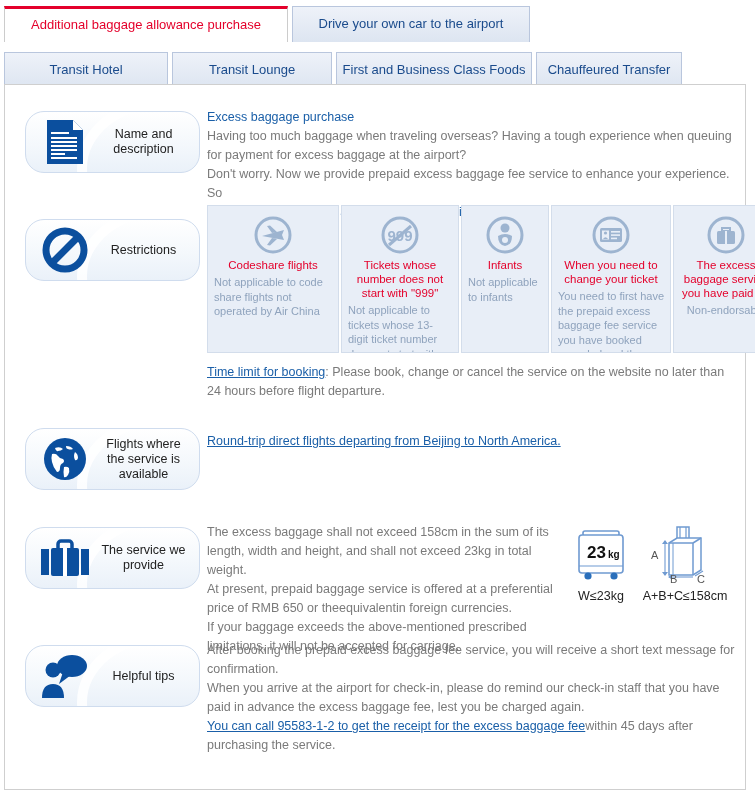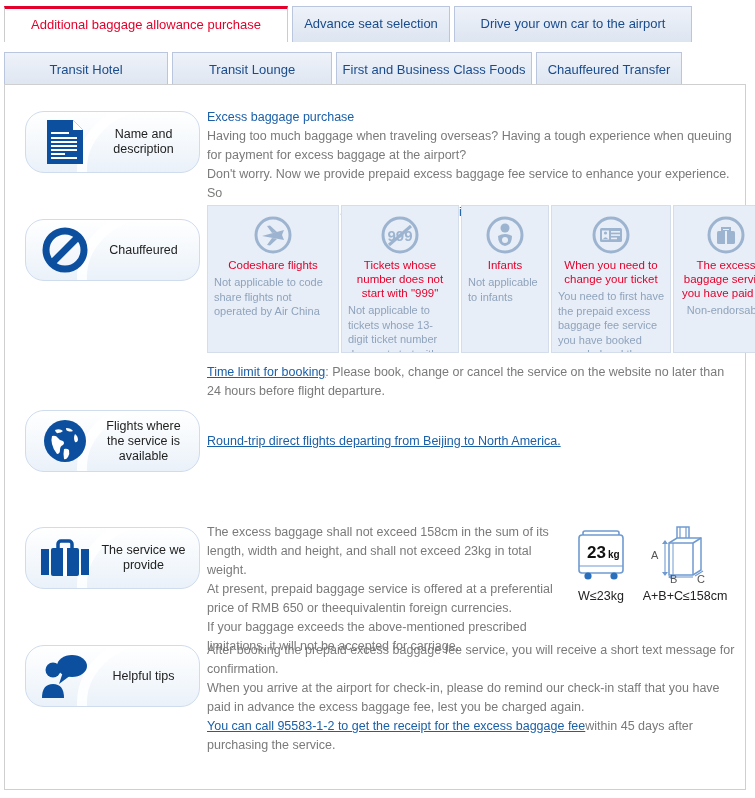--- a/index.html
+++ b/index.html
@@ -210,21 +210,20 @@
     white-space: nowrap;
   }
 </style>
 </head>
 <body>
 
 <div class="page">
 
   <div class="tab-row tab-row-1">
     <div class="tab active t1-0">Additional baggage allowance purchase</div>
-    <div class="tab t1-1">Advance seat selection</div>
     <div class="tab t1-2">Drive your own car to the airport</div>
   </div>
 
   <div class="tab-row tab-row-2">
     <div class="tab t2-0">Transit Hotel</div>
     <div class="tab t2-1">Transit Lounge</div>
     <div class="tab t2-2">First and Business Class Foods</div>
     <div class="tab t2-3">Chauffeured Transfer</div>
   </div>
 
@@ -258,21 +257,21 @@
     </div>
 
     <div class="section" style="top:120px;">
       <div class="tile" style="top:14px;">
         <span class="tile-icon">
           <svg width="46" height="46" viewBox="0 0 46 46" aria-hidden="true">
             <circle cx="23" cy="23" r="19" fill="none" stroke="#0b4f9e" stroke-width="7"></circle>
             <line x1="10" y1="36" x2="36" y2="10" stroke="#0b4f9e" stroke-width="7"></line>
           </svg>
         </span>
-        <span class="tile-label">Chauffeured</span>
+        <span class="tile-label">Restrictions</span>
       </div>
 
       <div class="cards">
 
         <div class="card c0">
           <div class="card-ico">
             <svg width="40" height="40" viewBox="0 0 40 40" aria-hidden="true">
               <circle cx="20" cy="20" r="17" fill="none" stroke="#9db4d0" stroke-width="3"></circle>
               <path d="M9 21 L31 15 L29 20 L31 25 Z M19 18 L14 11 L17 10.5 L24 17 Z M19 23 L14 30 L17 30.5 L24 24 Z" fill="#9db4d0"></path>
             </svg>
@@ -337,21 +336,21 @@
         </div>
 
       </div>
 
       <div class="content" style="top:158px;">
         <p><span class="blue">Time limit for booking</span><span>: Please book, change or cancel the service on the website no later than 24 hours before flight departure.</span></p>
       </div>
     </div>
 
     <div class="section" style="top:325px;">
-      <div class="tile" style="top:0;">
+      <div class="tile" style="top:18px;">
         <span class="tile-icon">
           <svg width="46" height="46" viewBox="0 0 46 46" aria-hidden="true">
             <circle cx="23" cy="23" r="21" fill="#0b4f9e"></circle>
             <g fill="#ffffff">
               <path d="M13 12 q5 -2 8 1 q-2 2 -5 2 q-2 1 -3 -3 Z"></path>
               <path d="M24 10 q5 0 7 3 q-3 1 -5 0 q-2 0 -2 -3 Z"></path>
               <path d="M10 18 q4 -1 6 2 q2 3 5 3 q2 2 0 4 q-3 1 -3 5 q0 4 -3 4 q-4 -5 -5 -10 q-1 -5 0 -8 Z"></path>
               <path d="M22 31 q3 -1 5 1 q1 4 -1 7 q-2 3 -4 2 q-1 -5 0 -10 Z"></path>
               <path d="M33 16 q3 2 3 6 q-1 3 -3 2 q-2 -4 0 -8 Z"></path>
             </g>

